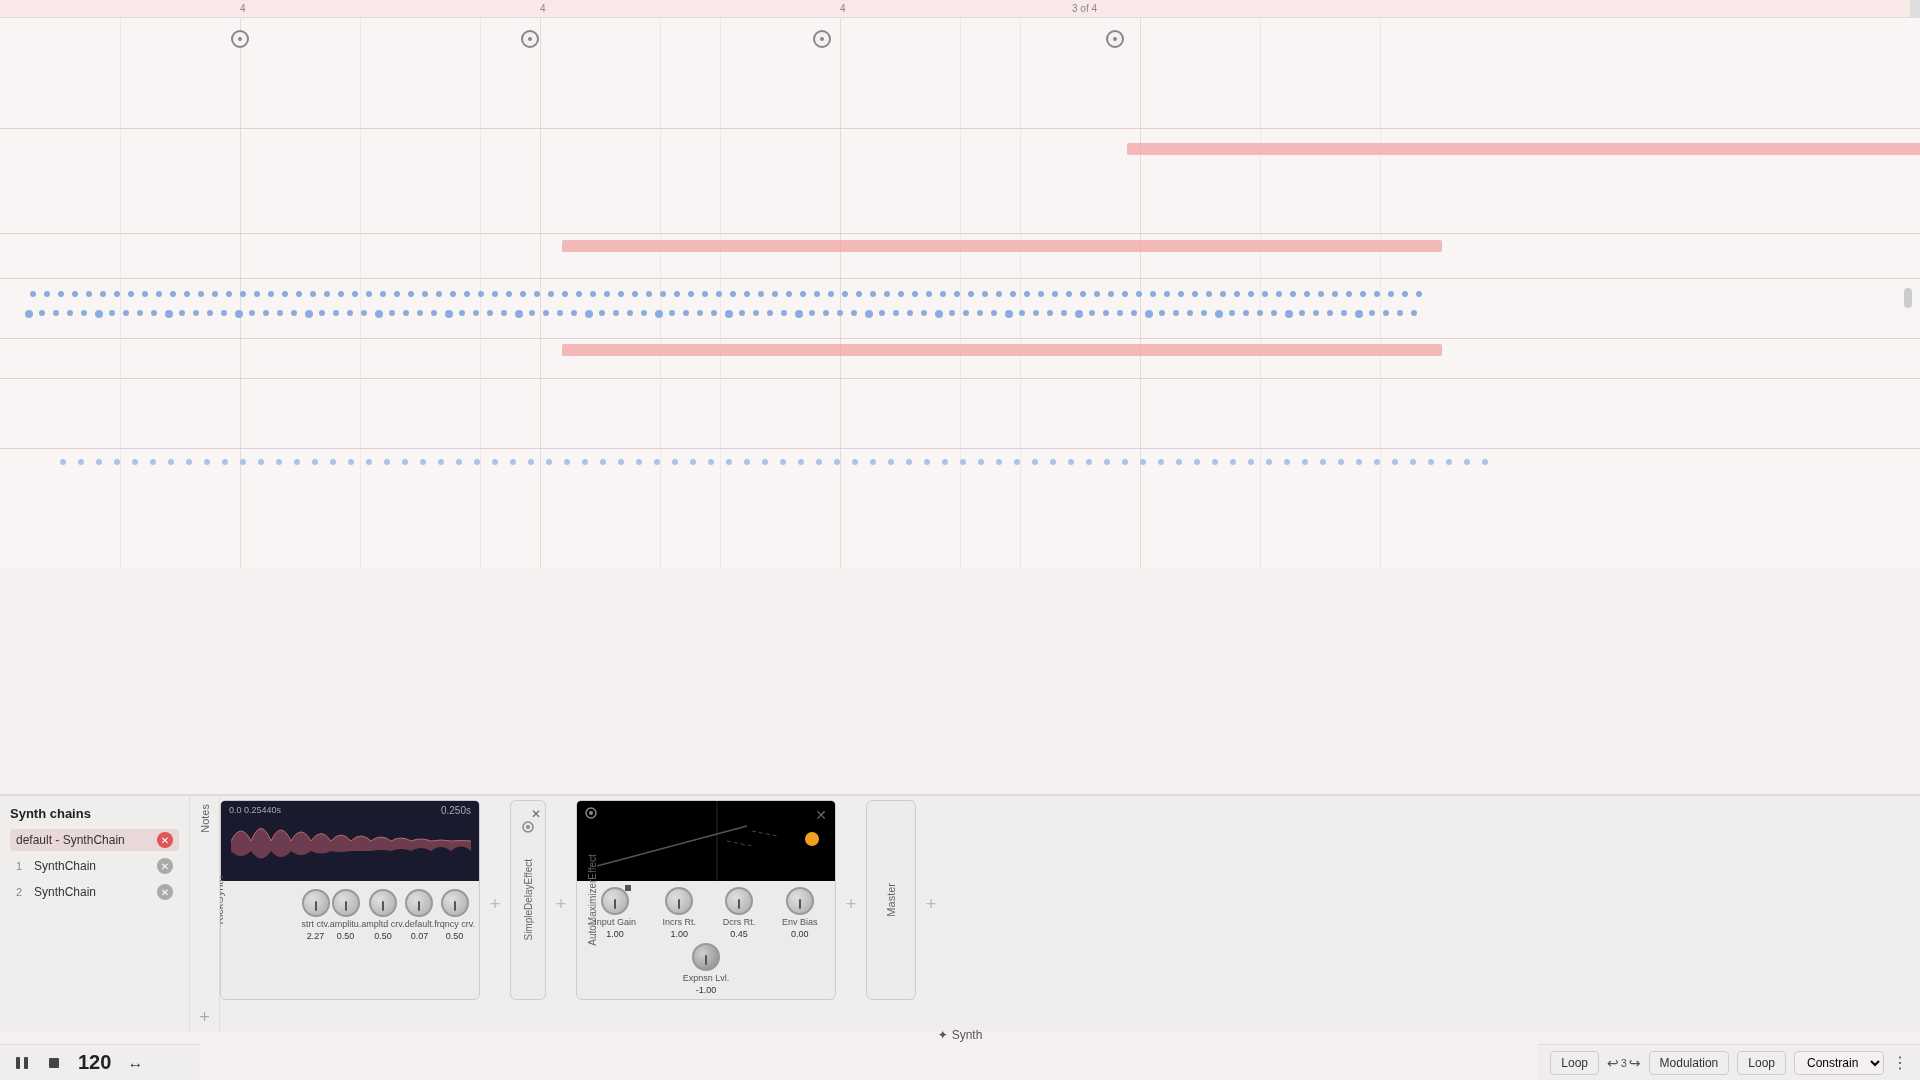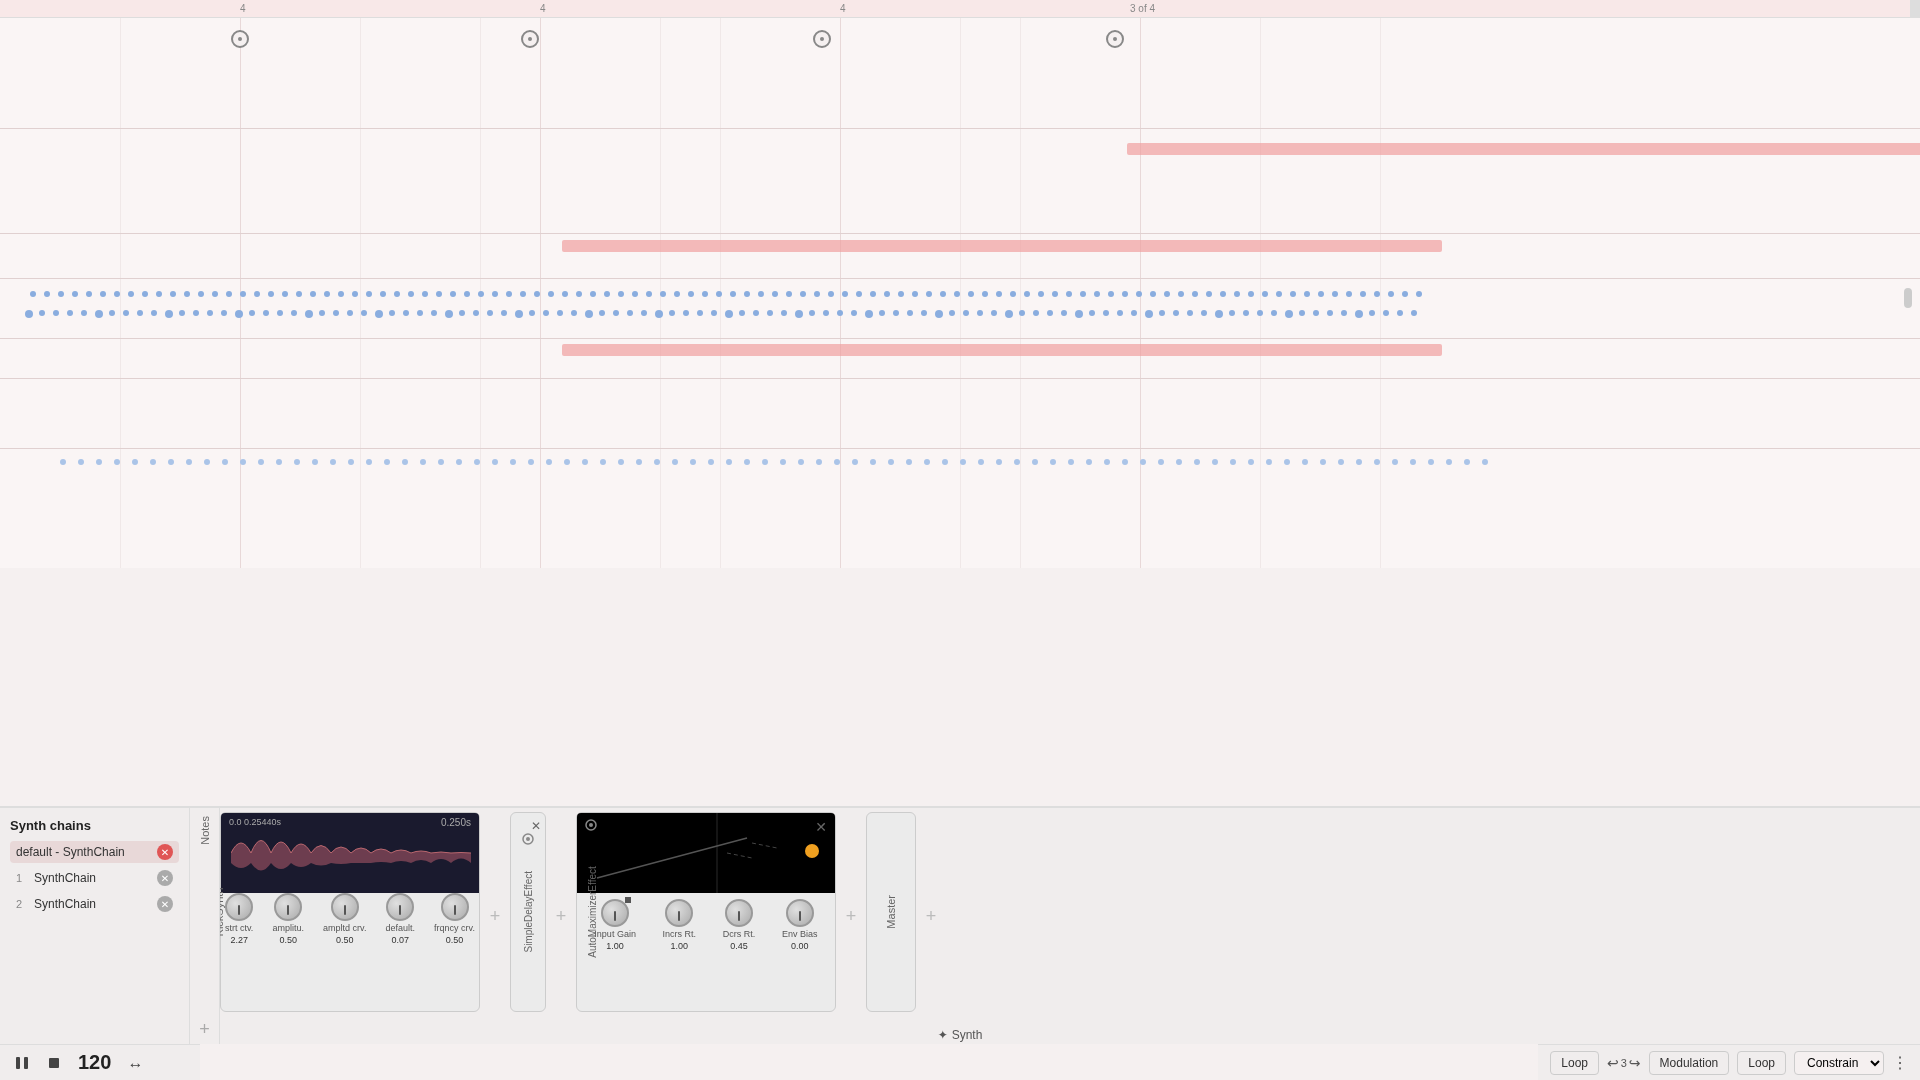--- a/index.html
+++ b/index.html
@@ -183,22 +183,22 @@
       width: 100%;
       height: 80px;
       background: #1a1a2e;
       border-radius: 4px 4px 0 0;
       overflow: hidden;
       position: relative;
     }
 
     .plugin-knobs {
       display: flex;
-      justify-content: space-between;
-      padding: 0 4px 4px;
+      justify-content: flex-end;
+      padding: 8px 4px 4px;
       flex: 1;
     }
 
     .knob-group {
       display: flex;
       flex-direction: column;
       align-items: center;
       gap: 2px;
     }
 
@@ -334,21 +334,21 @@
   <div class="ruler-content">
     <div class="ruler-tick" style="left:240px">
       <span>4</span>
     </div>
     <div class="ruler-tick" style="left:540px">
       <span>4</span>
     </div>
     <div class="ruler-tick" style="left:840px">
       <span>4</span>
     </div>
-    <div class="ruler-tick" style="left:1130px">
+    <div class="ruler-tick" style="left:1072px">
       <span>3 of 4</span>
     </div>
 
     <div style="position:absolute;right:0;top:0;width:10px;height:100%;background:#ddd;"></div>
   </div>
 </div>
 
 <div class="sequencer-area">
 
   <div class="vline" style="left:240px"></div>
@@ -685,21 +685,21 @@
       <div style="position: absolute; width: 6px; height: 6px; background: rgb(170, 196, 232); border-radius: 50%; top: 3px; left: 1428px;"></div>
       <div style="position: absolute; width: 6px; height: 6px; background: rgb(170, 196, 232); border-radius: 50%; top: 3px; left: 1446px;"></div>
       <div style="position: absolute; width: 6px; height: 6px; background: rgb(170, 196, 232); border-radius: 50%; top: 3px; left: 1464px;"></div>
       <div style="position: absolute; width: 6px; height: 6px; background: rgb(170, 196, 232); border-radius: 50%; top: 3px; left: 1482px;"></div>
   </div>
 
   <div class="scroll-thumb" style="top:270px"></div>
 
 </div>
 
-<div class="bottom-panel" style="bottom:36px;top:auto;">
+<div class="bottom-panel" style="bottom:48px;top:auto;">
 
   <div class="synth-chains">
     <div class="synth-chains-title">Synth chains</div>
 
     <div class="chain-item active">
       <span class="chain-name">default - SynthChain</span>
       <button class="chain-close red">✕</button>
     </div>
 
     <div class="chain-item">
@@ -836,20 +836,27 @@
             <div class="knob-label">Dcrs Rt.</div>
             <div class="knob-value">0.45</div>
           </div>
           <div class="knob-group">
             <div class="knob small"></div>
             <div class="knob-label">Env Bias</div>
             <div class="knob-value">0.00</div>
           </div>
         </div>
 
+        <div style="display:flex;justify-content:center;padding:2px 0;">
+          <div class="knob-group">
+            <div class="knob small" style="background:radial-gradient(circle at 35% 35%, #d0d0d0, #888);"></div>
+            <div class="knob-label">Expnsn Lvl.</div>
+            <div class="knob-value">-1.00</div>
+          </div>
+        </div>
 
         <div style="position:absolute;left:-30px;top:50%;transform:translateY(-50%) rotate(-90deg);font-size:10px;color:#666;white-space:nowrap;">AutoMaximizerEffect</div>
       </div>
     </div>
 
     <div class="plugin-connector">+</div>
 
     <div style="width:50px;height:200px;background:#ebebeb;border:1px solid #ccc;border-radius:6px;position:relative;display:flex;align-items:center;justify-content:center;">
       <div style="writing-mode:vertical-rl;transform:rotate(180deg);font-size:11px;color:#666;">Master</div>
     </div>

